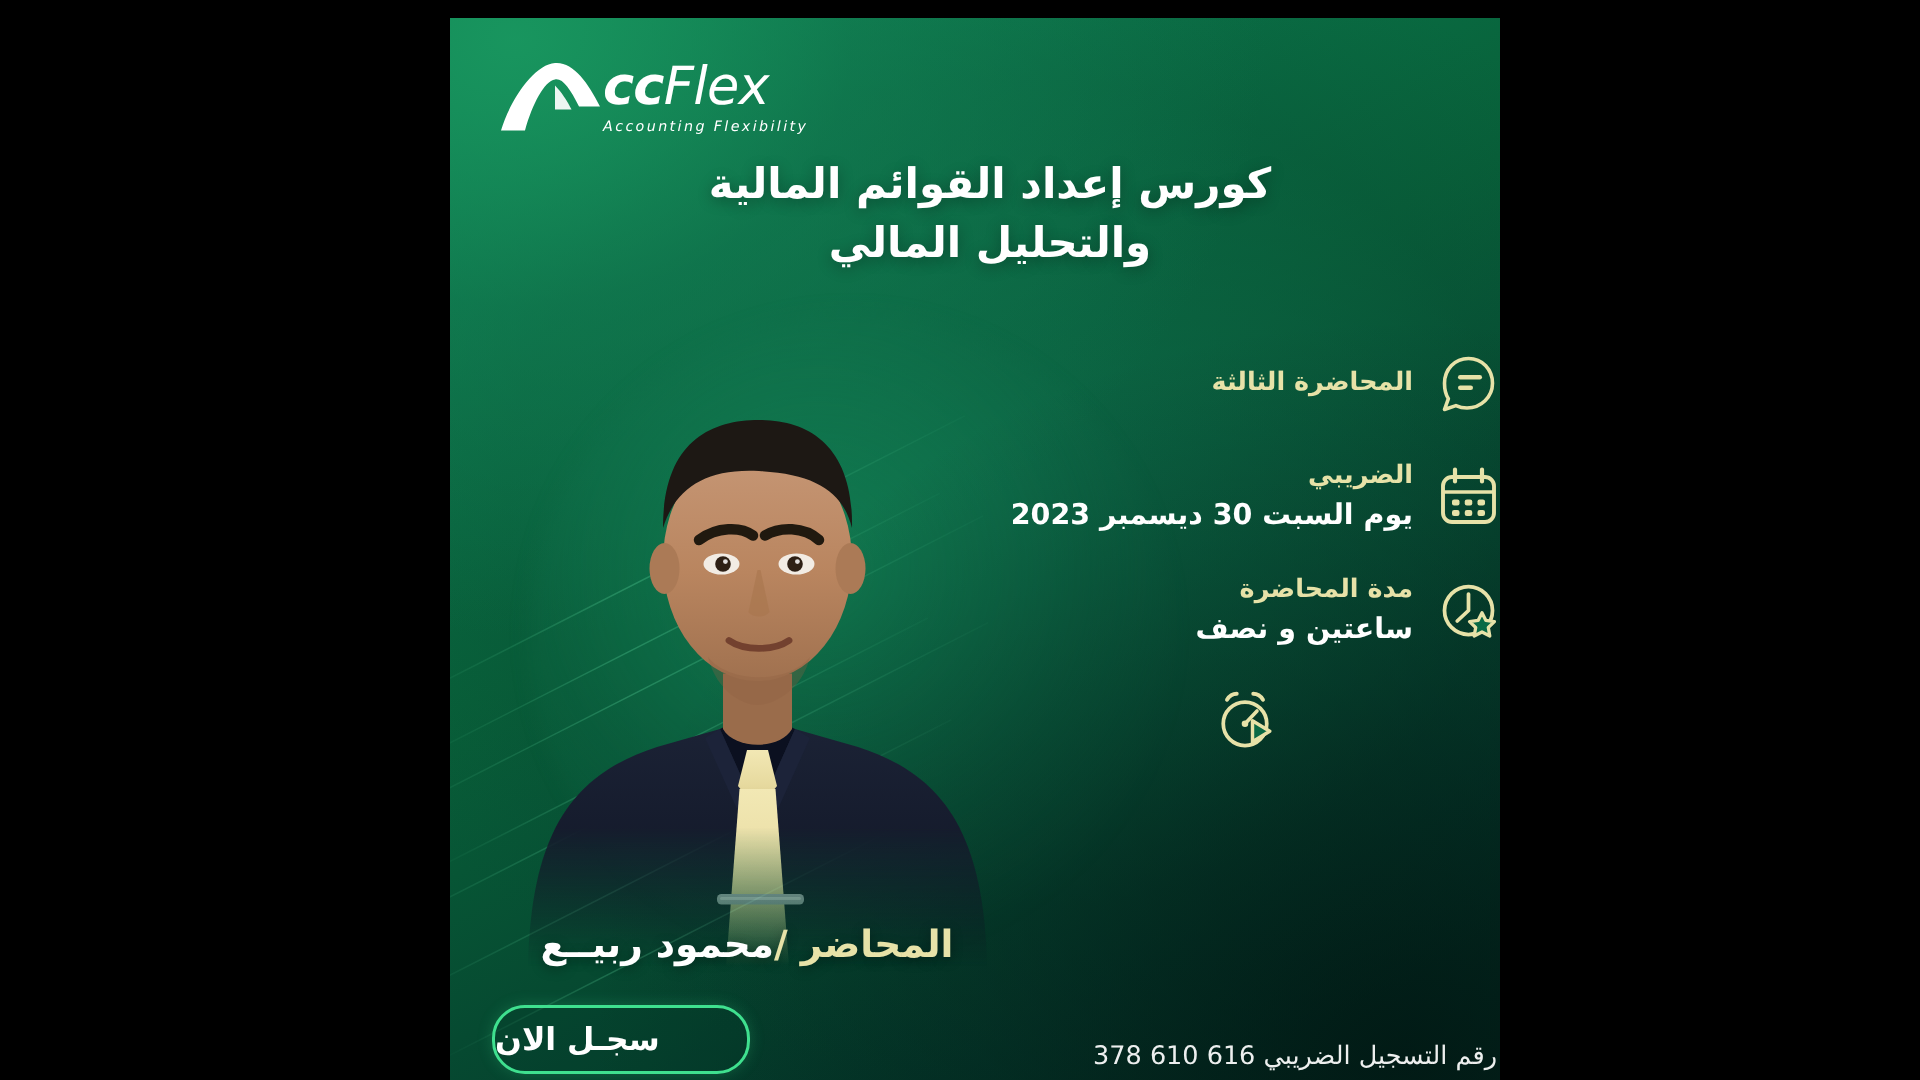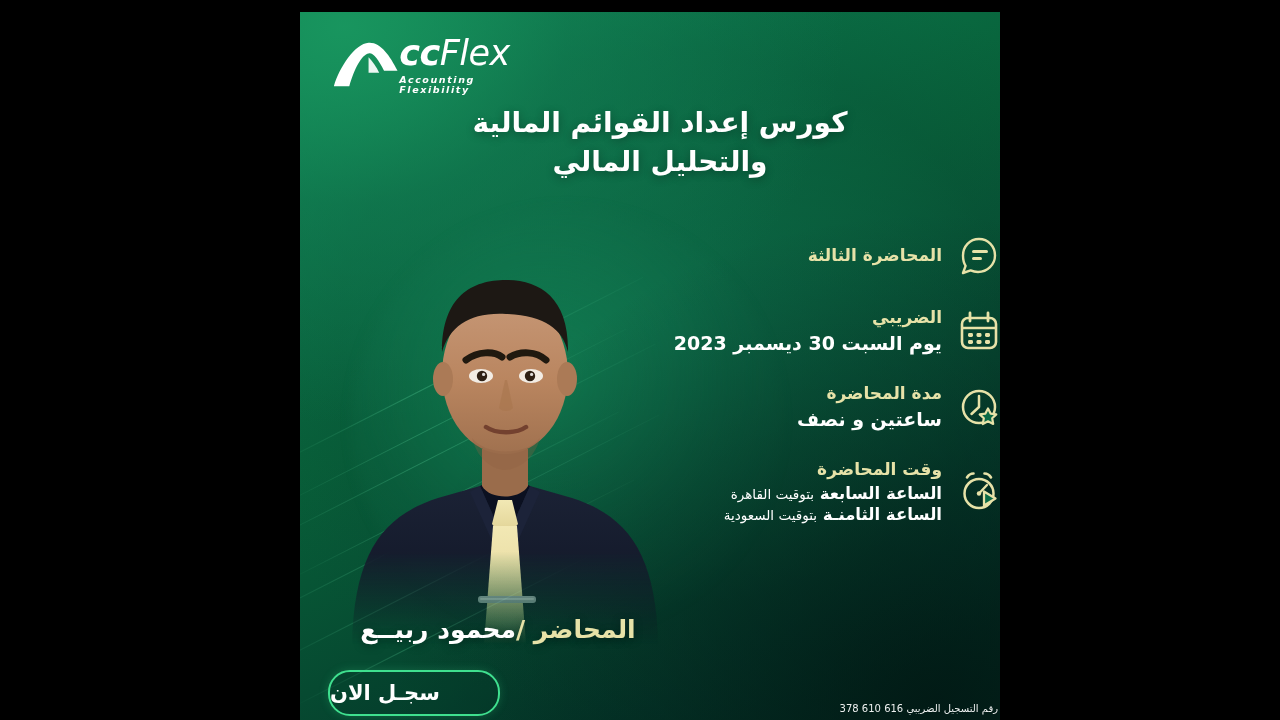--- a/index.html
+++ b/index.html
@@ -104,26 +104,26 @@
     font-size: 35px;
     font-weight: 700;
     font-style: italic;
     color: #ffffff;
     letter-spacing: -0.5px;
   }
   .logo-main .flex-part { font-weight: 500; }
   .logo-tag {
     font-family: "DejaVu Sans", "Liberation Sans", sans-serif;
     font-size: 9.5px;
-    font-weight: 700;
+    font-weight: 400;
     font-style: italic;
     color: #ffffff;
     letter-spacing: 1.6px;
     margin-top: 4px;
-    text-align: left;
+    text-align: center;
   }
 
   
   #title {
     position: absolute;
     right: 40px;
     top: 92px;
     width: 640px;
     text-align: center;
     color: #ffffff;
@@ -227,21 +227,21 @@
     font-family: inherit;
     letter-spacing: 0px;
   }
 
   
   #tax-number {
     position: absolute;
     right: 22px;
     bottom: 18px;
     color: #ffffff;
-    font-size: 10px;
+    font-size: 17px;
     font-weight: 500;
     opacity: 0.93;
     white-space: nowrap;
   }
   #tax-number .digits { direction: ltr; unicode-bidi: embed; }
 </style>
 </head>
 <body>
 
 <div id="stage">
@@ -401,27 +401,20 @@
         <div class="info-icon">
           <svg width="44" height="44" viewBox="0 0 44 44" aria-hidden="true">
             <path d="M36.5 23.5 C36.5 31.5 30 38 22 38 C14 38 7.5 31.5 7.5 23.5 C7.5 15.5 14 9 22 9 C30 9 36.5 15.5 36.5 23.5 Z" fill="none" stroke="#e7e2a8" stroke-width="2.5"></path>
             <path d="M10 7.5 C11.5 5 14 3.5 16.5 3.5" stroke="#e7e2a8" stroke-width="2.6" fill="none" stroke-linecap="round"></path>
             <path d="M34 7.5 C32.5 5 30 3.5 27.5 3.5" stroke="#e7e2a8" stroke-width="2.6" fill="none" stroke-linecap="round"></path>
             <path d="M30 15 L22 23.5" stroke="#e7e2a8" stroke-width="2.4" fill="none" stroke-linecap="round"></path>
             <circle cx="22" cy="23.5" r="2.2" fill="#e7e2a8"></circle>
             <path d="M27 21.5 L38.5 28.5 L27 35.5 Z" fill="#0a6a45" stroke="#e7e2a8" stroke-width="2.3" stroke-linejoin="round"></path>
           </svg>
         </div>
-        <div class="info-text">
-          <span class="info-label">وقت المحاضرة</span>
-          <span class="info-value small"><span>الساعة السابعة</span>
-            <span class="tz">بتوقيت القاهرة</span></span>
-          <span class="info-value small"><span>الساعة الثامنـة</span>
-            <span class="tz">بتوقيت السعودية</span></span>
-        </div>
       </div>
 
     </div>
 
     <div id="speaker"><span class="sp-label">المحاضر /</span><span class="sp-name">محمود ربيــع</span></div>
 
     <div id="register-btn">
       <span>سجـل الان</span>
     </div>
 

